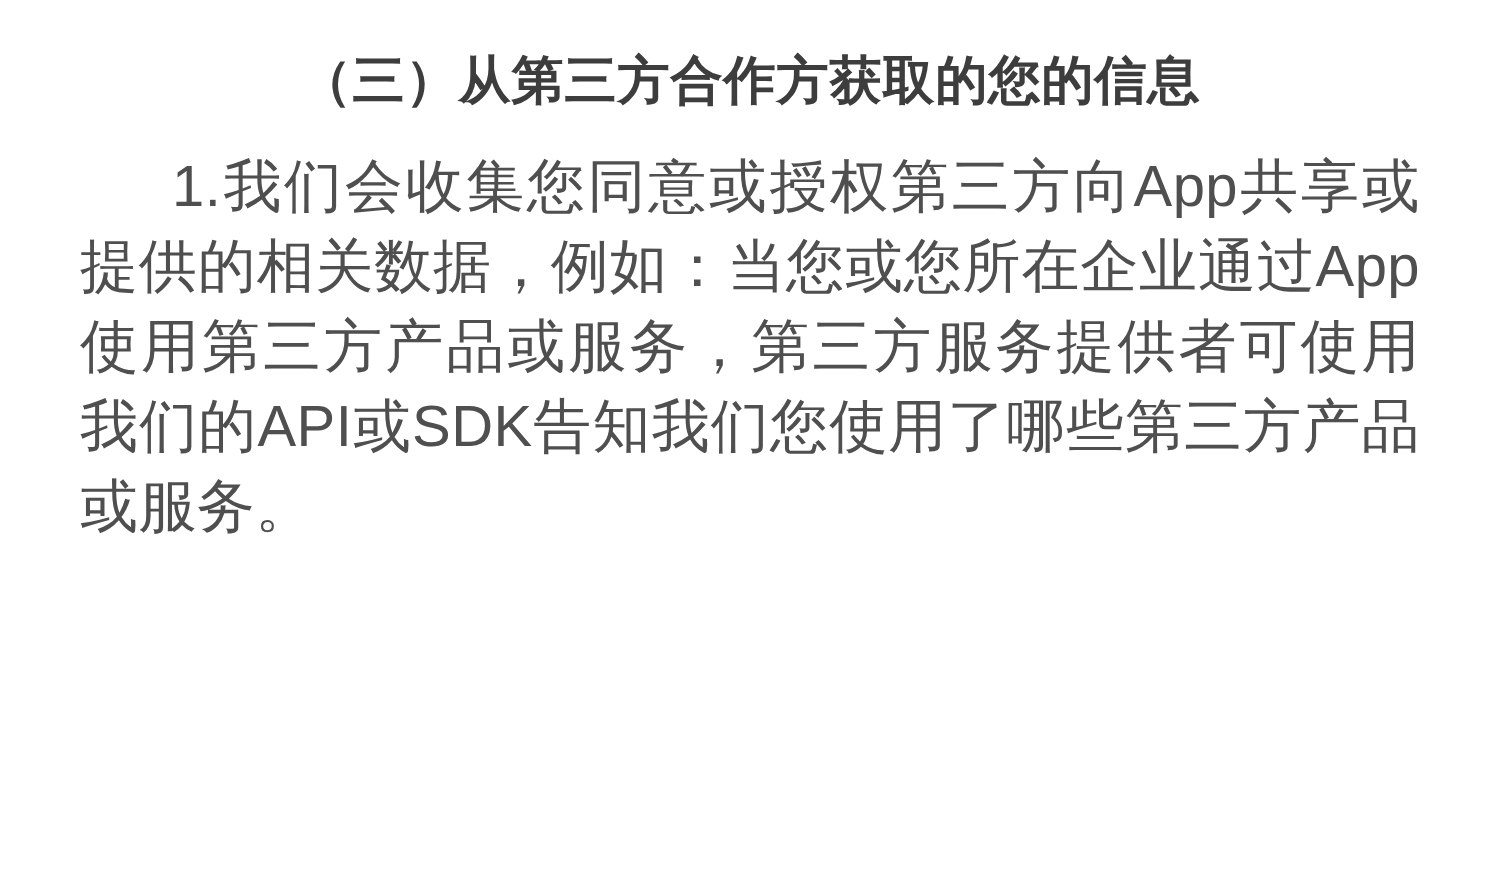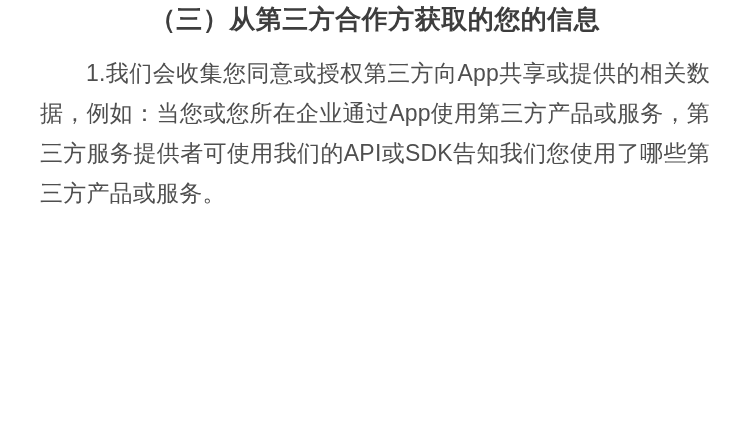--- a/index.html
+++ b/index.html
@@ -16,35 +16,35 @@
   }
   .page {
     width: 750px;
     height: 441px;
     box-sizing: border-box;
     padding: 0 40px;
     position: relative;
   }
   .doc-title {
     margin: 0;
-    padding-top: 0;
+    padding-top: 21px;
     font-size: 26px;
     font-weight: 700;
     line-height: 1.5;
     letter-spacing: 0.5px;
     text-align: center;
     color: #3d3d3d;
     white-space: nowrap;
   }
   .body-block {
     margin-top: 14px;
   }
   .para {
     margin: 0 0 16px 0;
-    font-size: 23px;
+    font-size: 29px;
     line-height: 40px;
     letter-spacing: 0.2px;
     color: #4f4f4f;
     text-indent: 46px;
     text-align: justify;
     text-justify: inter-ideograph;
   }
   .para:last-child {
     margin-bottom: 0;
   }

